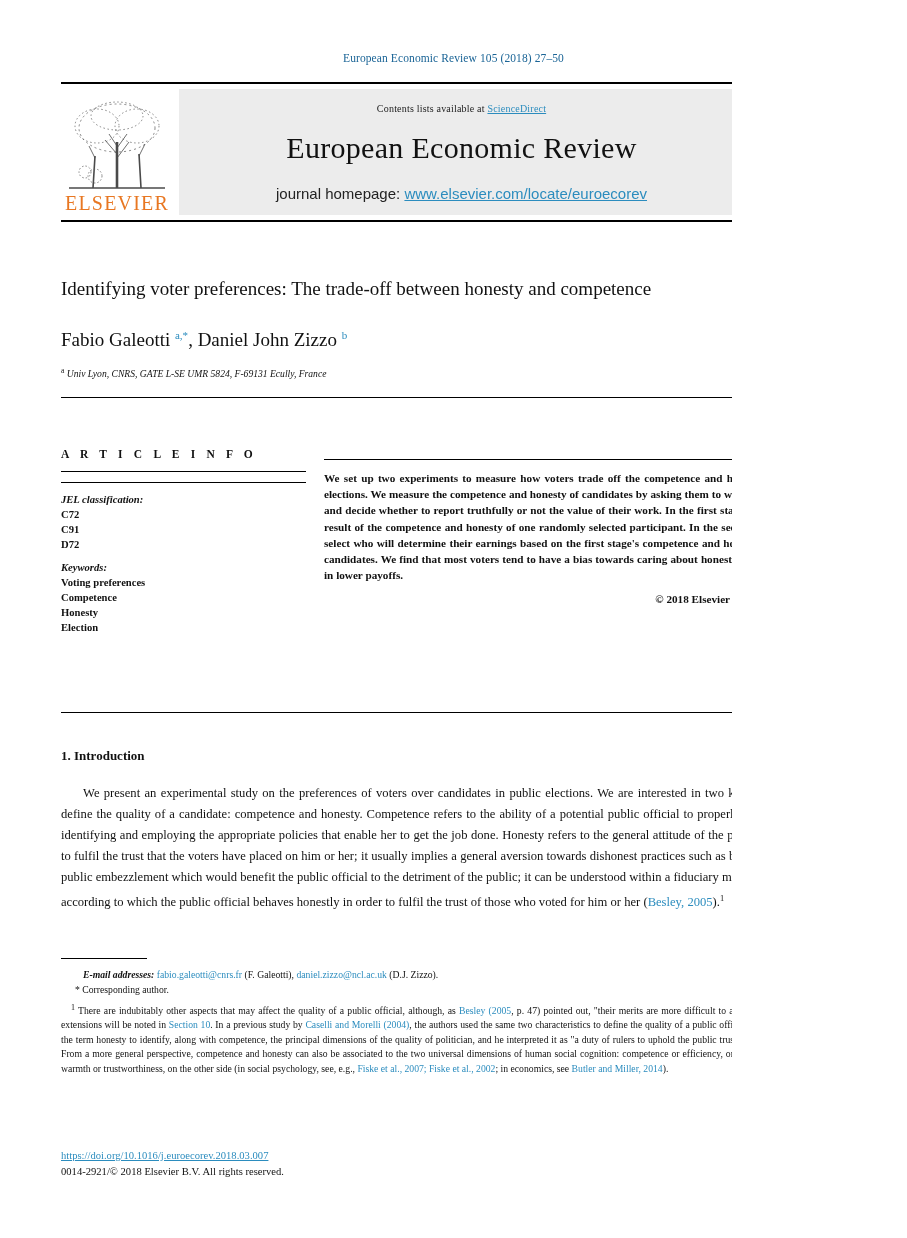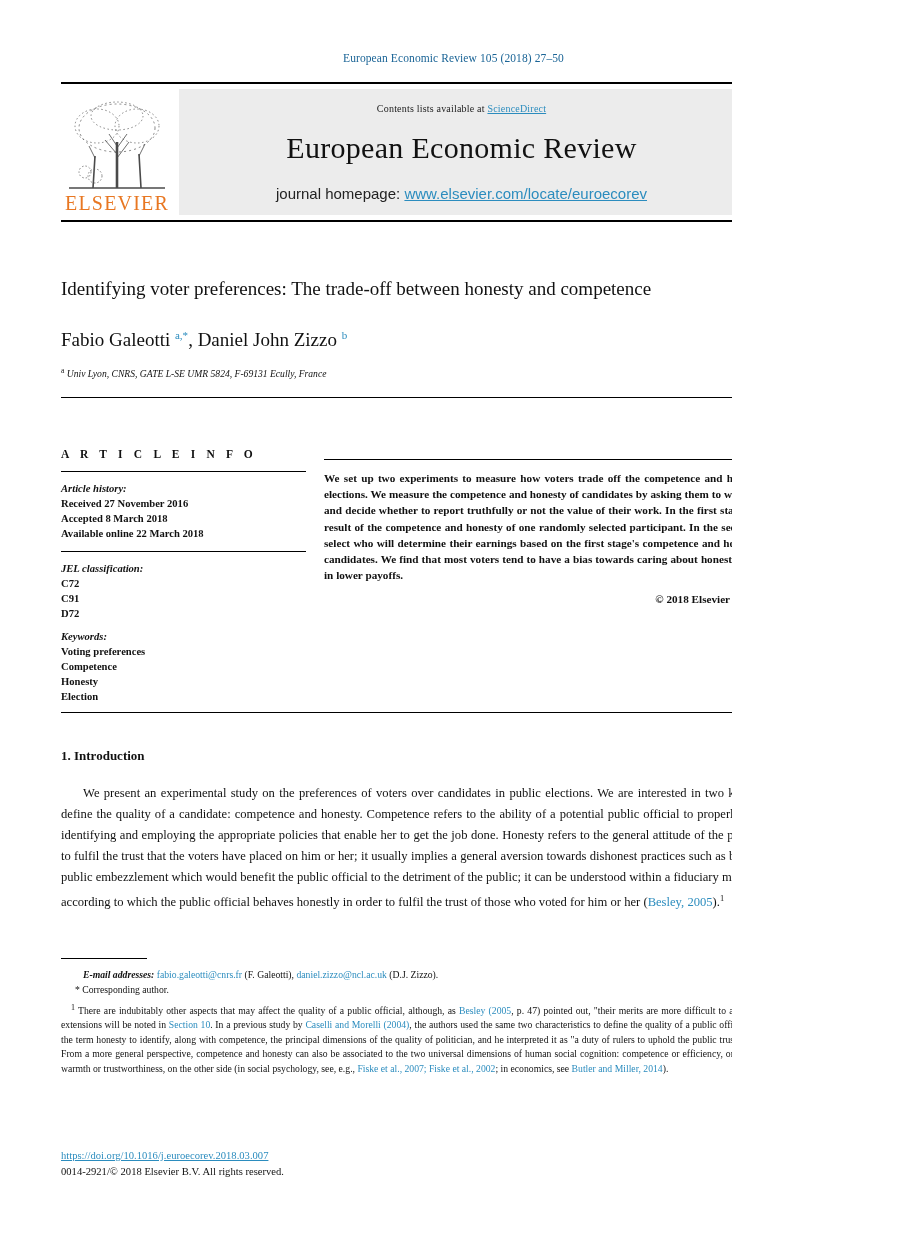--- a/index.html
+++ b/index.html
@@ -469,26 +469,20 @@
 
     <div class="rule-thin-title"></div>
   </div>
 
   <div class="info-abstract">
 
     <div class="col-info">
       <div class="sec-head">A R T I C L E   I N F O</div>
       <div class="rule-sec"></div>
 
-      <div class="info-group">
-        <div class="ig-title">Article history:</div>
-        <div class="ig-line">Received 27 November 2016</div>
-        <div class="ig-line">Accepted 8 March 2018</div>
-        <div class="ig-line">Available online 22 March 2018</div>
-      </div>
 
       <div class="rule-inner"></div>
 
       <div class="info-group">
         <div class="ig-title">JEL classification:</div>
         <div class="ig-line">C72</div>
         <div class="ig-line">C91</div>
         <div class="ig-line">D72</div>
       </div>
 

